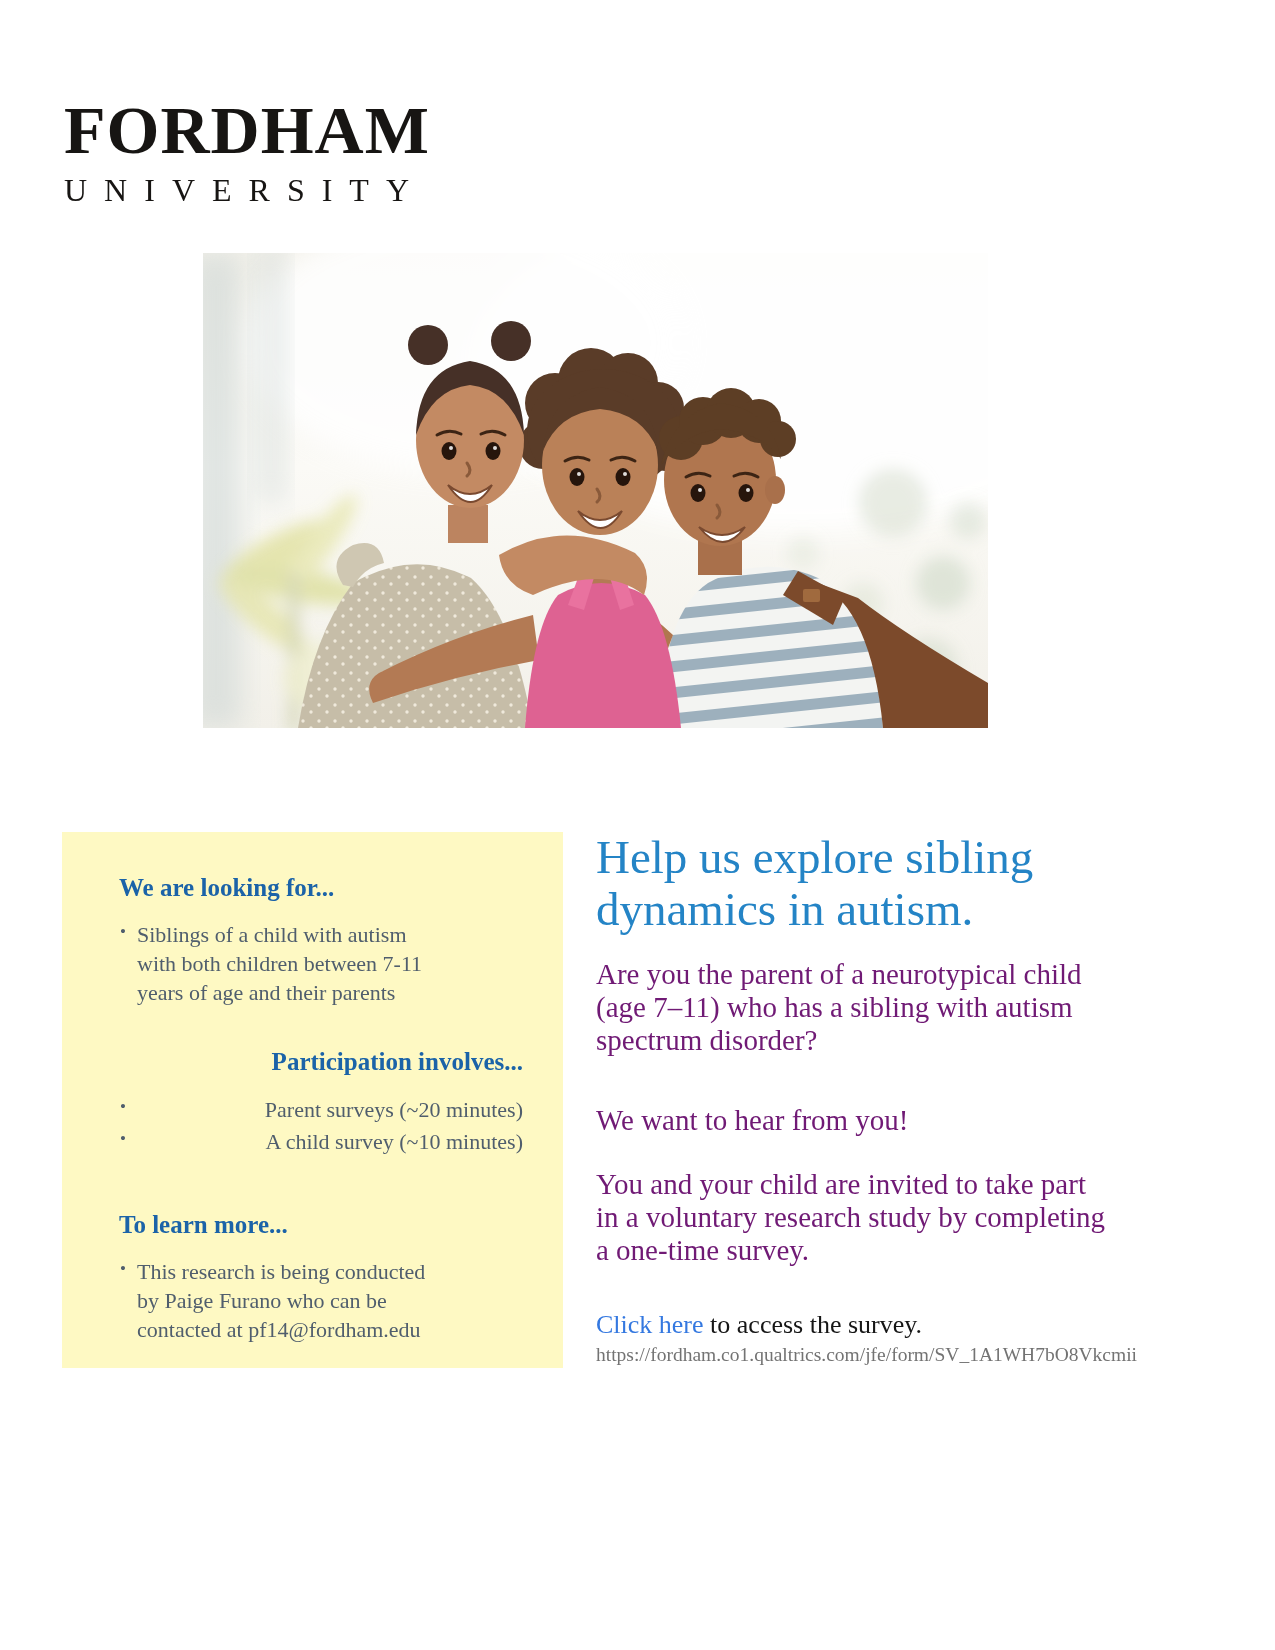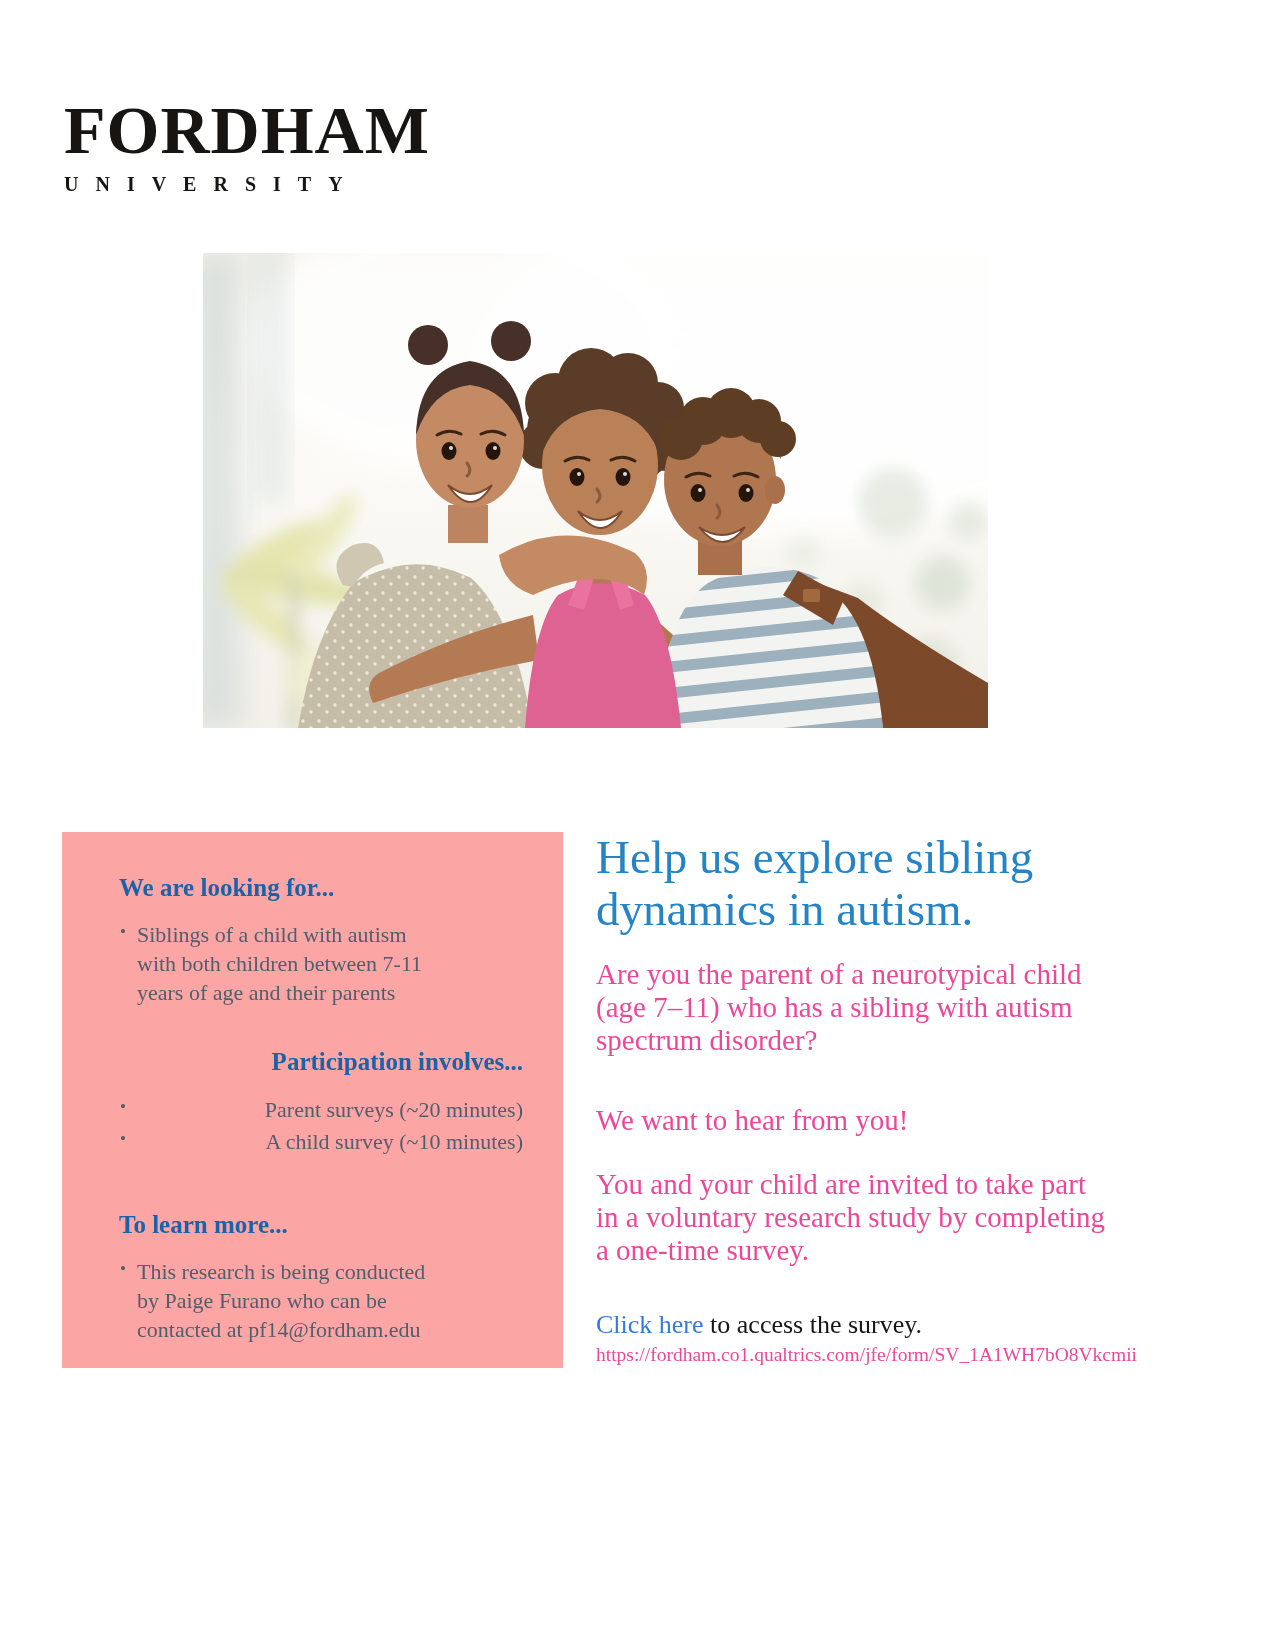--- a/index.html
+++ b/index.html
@@ -17,22 +17,22 @@
   
   .logo { position: absolute; left: 64px; top: 96px; color: #171513; }
   .logo-main {
     font-size: 68px;
     font-weight: 700;
     letter-spacing: 1px;
     line-height: 1;
   }
   .logo-sub {
     margin-top: 10px;
-    font-size: 20px;
-    font-weight: 700;
+    font-size: 32px;
+    font-weight: 400;
     letter-spacing: 17px;
     line-height: 1;
   }
 
   
   .photo {
     position: absolute;
     left: 203px;
     top: 253px;
     width: 785px;
@@ -41,21 +41,21 @@
   }
   .photo svg { display: block; }
 
   
   .info-box {
     position: absolute;
     left: 62px;
     top: 832px;
     width: 501px;
     height: 585px;
-    background: #fca5a5;
+    background: #fef9c3;
     padding: 40px 40px 0 57px;
   }
   .info-box h3 {
     font-size: 25px;
     line-height: 1.25;
     font-weight: 700;
     color: #1b63a8;
   }
   .info-box ul { list-style: none; margin-top: 17px; }
   .info-box li {
@@ -83,33 +83,33 @@
     font-size: 47px;
     line-height: 1.1;
     font-weight: 400;
     color: #2484c6;
     white-space: pre-line;
     margin-bottom: 23px;
   }
   .lead {
     font-size: 29px;
     line-height: 1.14;
-    color: #ec4899;
+    color: #701a75;
     white-space: pre-line;
   }
   .p1 { margin-bottom: 46px; }
   .p2 { margin-bottom: 31px; }
   .p3 { margin-bottom: 42px; }
   .cta { font-size: 26px; line-height: 1.2; color: #161616; margin-bottom: 3px; }
   .cta a { color: #3478e0; text-decoration: none; cursor: pointer; }
   .survey-url {
     display: inline-block;
     font-size: 19.5px;
     line-height: 1.2;
-    color: #ec4899;
+    color: #737373;
     text-decoration: none;
     cursor: pointer;
   }
 </style>
 </head>
 <body>
 
 <div class="page">
 
   <header class="logo">

